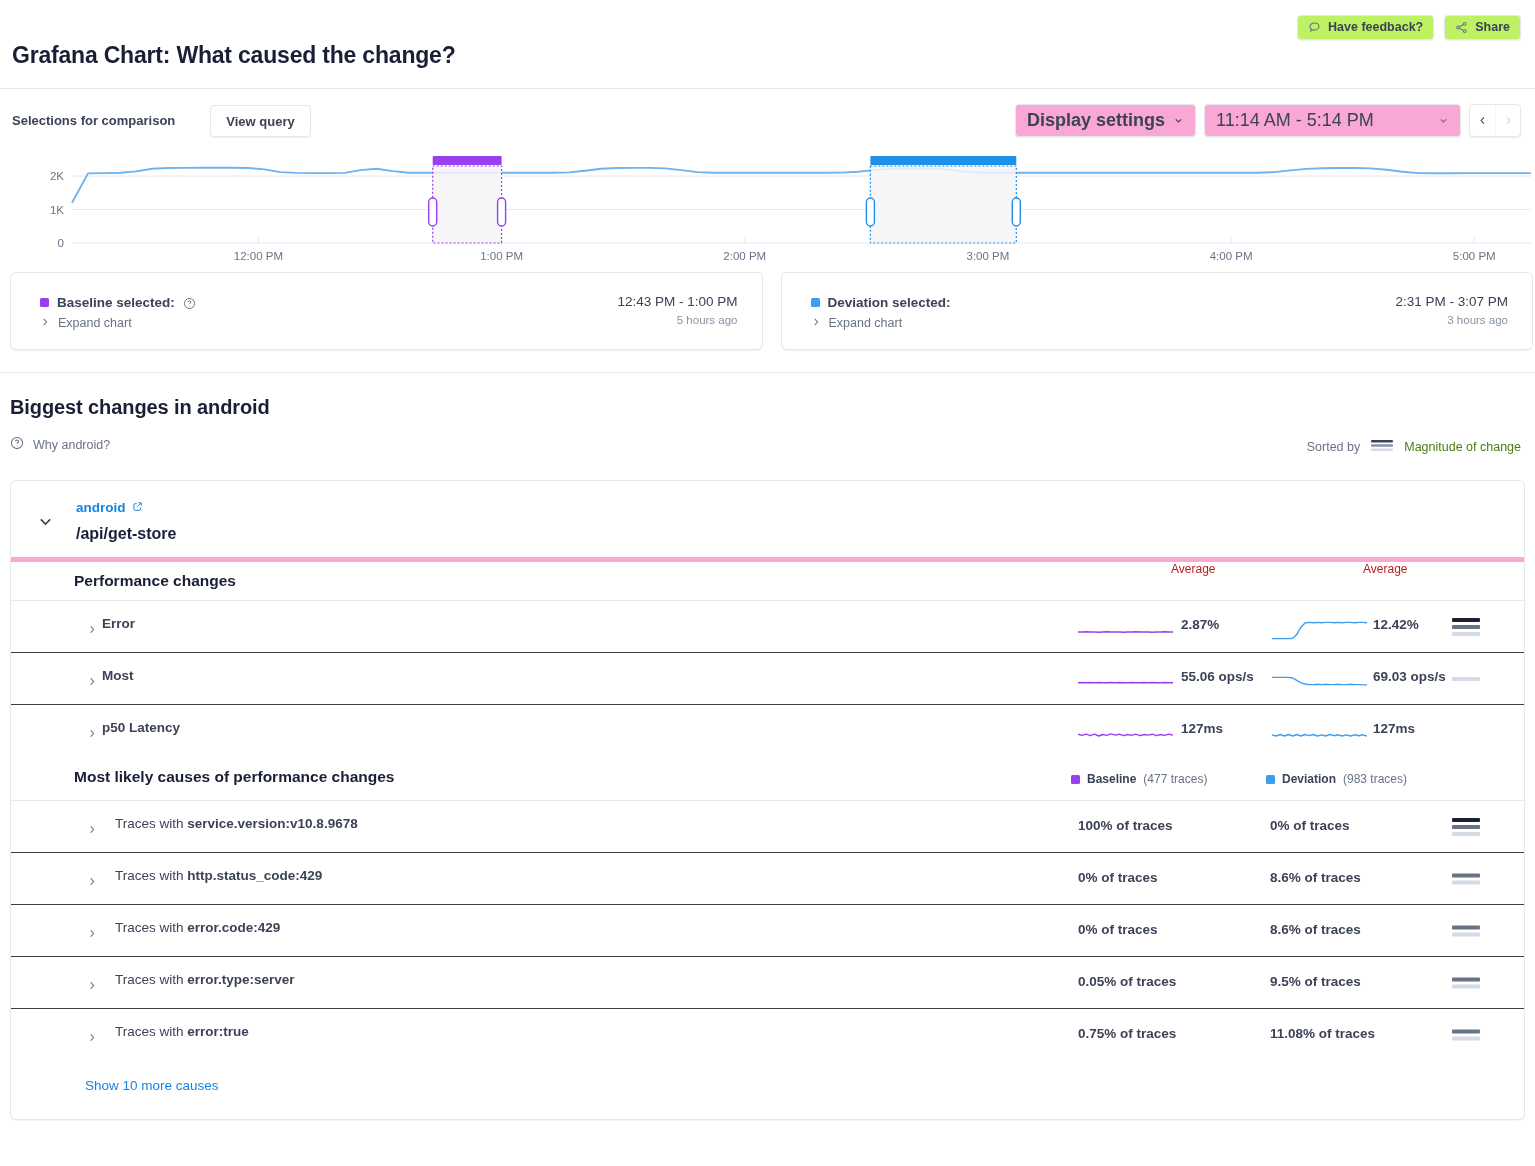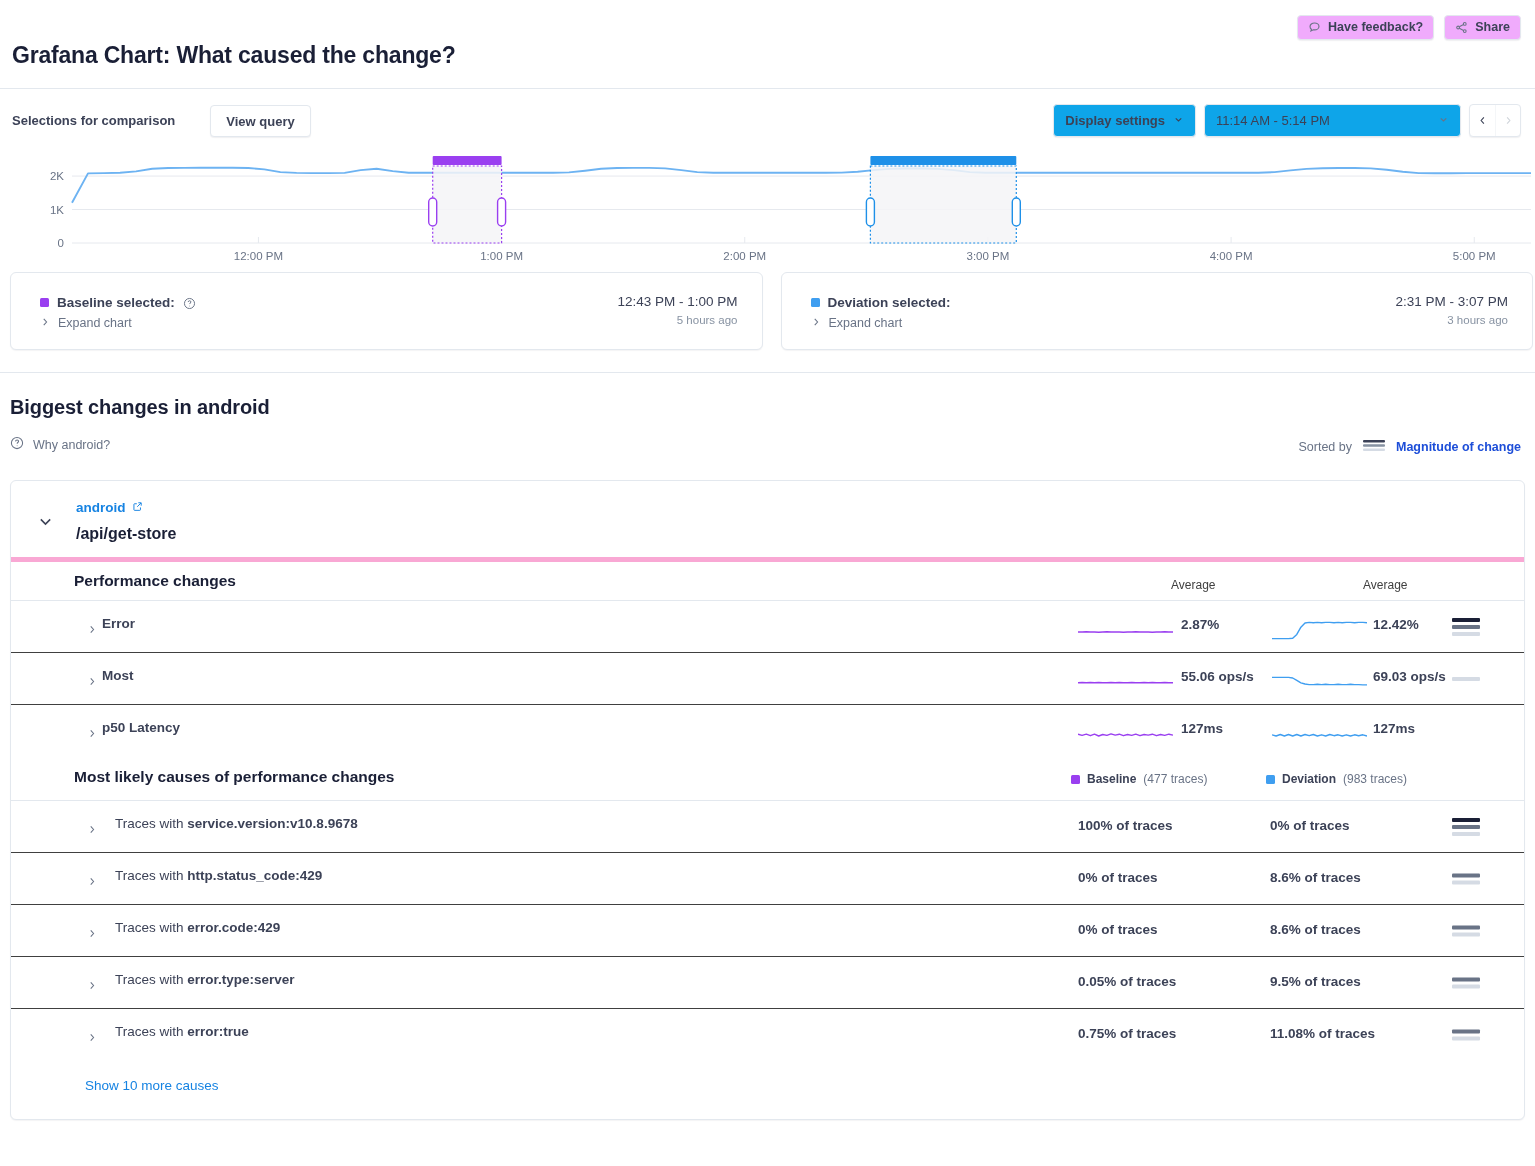--- a/index.html
+++ b/index.html
@@ -15,21 +15,21 @@
 
   
   .topbar {
     position: absolute; top: 0; left: 0; right: 0; height: 36px;
     display: flex; align-items: center; justify-content: flex-end;
     padding-right: 14px; gap: 10px;
   }
   .pill-btn {
     display: inline-flex; align-items: center; gap: 7px;
     height: 25px; padding: 0 10px;
-    background: #f0abfc; border: 1px solid #e3e8ee; border-radius: 4px;
+    background: #bef264; border: 1px solid #e3e8ee; border-radius: 4px;
     font-size: 12.5px; font-weight: 600; color: #3c4257;
     box-shadow: 0 1px 1px rgba(60,66,87,.08);
     cursor: pointer; white-space: nowrap; margin-top: 18px;
   }
   .pill-btn svg { display:block; }
 
   
   .page-title {
     position: absolute; top: 42px; left: 12px;
     font-size: 23px; font-weight: 700; color: #1a1f36; letter-spacing: -0.2px;
@@ -45,23 +45,23 @@
   .view-query {
     position: absolute; left: 210px; top: 5px;
     width: 101px; height: 32px;
     display: flex; align-items: center; justify-content: center;
     background: #fff; border: 1px solid #e3e8ee; border-radius: 4px;
     font-size: 13px; font-weight: 600; color: #3c4257;
     box-shadow: 0 1px 1px rgba(60,66,87,.08); cursor: pointer;
   }
   .ctrl-right { position: absolute; right: 14px; top: 4px; display: flex; align-items: center; gap: 8px; }
   .ctrl-box {
-    height: 33px; background: #0ea5e9; border: 1px solid #e3e8ee; border-radius: 4px;
+    height: 33px; background: #f9a8d4; border: 1px solid #e3e8ee; border-radius: 4px;
     display: flex; align-items: center; gap: 8px; padding: 0 11px;
-    font-size: 13px; font-weight: 600; color: #3c4257;
+    font-size: 18px; font-weight: 600; color: #3c4257;
     box-shadow: 0 1px 1px rgba(60,66,87,.08); cursor: pointer;
   }
   .ctrl-range { width: 257px; justify-content: space-between; font-weight: 400; color:#3c4257; }
   .arrow-group { display: flex; height: 33px; border: 1px solid #e3e8ee; border-radius: 4px; overflow: hidden; background:#fff;
                  box-shadow: 0 1px 1px rgba(60,66,87,.08); }
   .arrow-btn { width: 25px; display: flex; align-items: center; justify-content: center; cursor: pointer; }
   .arrow-btn + .arrow-btn { border-left: 1px solid #e3e8ee; }
   .arrow-btn.disabled { opacity: .4; cursor: default; }
 
   
@@ -86,37 +86,37 @@
   .q-icon { width: 13px; height: 13px; }
 
   .rule-2 { position: absolute; top: 372px; left: 0; right: 0; height: 1px; background: #e3e8ee; }
 
   
   .sec-title { position: absolute; top: 396px; left: 10px; font-size: 20px; font-weight: 700; color: #1a1f36; letter-spacing: -0.1px; }
   .why { position: absolute; top: 436px; left: 10px; display: flex; align-items: center; gap: 9px;
          font-size: 12.5px; color: #697386; cursor: pointer; }
   .sorted { position: absolute; top: 438px; right: 14px; display: flex; align-items: center; gap: 11px; }
   .sorted-lbl { font-size: 12.5px; color: #697386; }
-  .sorted-val { font-size: 12.5px; font-weight: 700; color: #1d4ed8; }
+  .sorted-val { font-size: 12.5px; font-weight: 400; color: #4d7c0f; }
 
   
   .panel {
     position: absolute; top: 480px; left: 10px; right: 10px; bottom: 46px;
     background: #fff; border: 1px solid #e3e8ee; border-radius: 6px;
     box-shadow: 0 1px 1px rgba(60,66,87,.06); overflow: hidden;
   }
   .panel-head { position: relative; height: 81px; border-bottom: 5px solid #f9a8d4; }
   .chev-big { position: absolute; left: 26px; top: 32px; cursor: pointer; }
   .svc-link { position: absolute; left: 65px; top: 19px; display: inline-flex; align-items: center; gap: 6px;
               font-size: 13.5px; font-weight: 700; color: #1683e2; cursor: pointer; }
   .endpoint { position: absolute; left: 65px; top: 44px; font-size: 16px; font-weight: 700; color: #1a1f36; }
 
   .sub-head { position: relative; height: 39px; border-bottom: 1px solid #e3e8ee; }
   .sub-head .h-title { position: absolute; left: 63px; top: 10px; font-size: 15.5px; font-weight: 700; color: #1a1f36; }
-  .col-a { position: absolute; top: 16px; font-size: 12px; color: #404040; }
+  .col-a { position: absolute; top: 0; font-size: 12px; color: #b91c1c; }
   .col-a.c1 { left: 1160px; }
   .col-a.c2 { left: 1352px; }
 
   .legend-item { position: absolute; top: 13px; display: flex; align-items: center; gap: 7px; font-size: 12px; }
   .legend-item.l1 { left: 1060px; }
   .legend-item.l2 { left: 1255px; }
   .legend-name { font-weight: 700; color: #3c4257; }
   .legend-cnt { color: #697386; }
 
   .row { position: relative; height: 52px; border-bottom: 1px solid #404040; }

